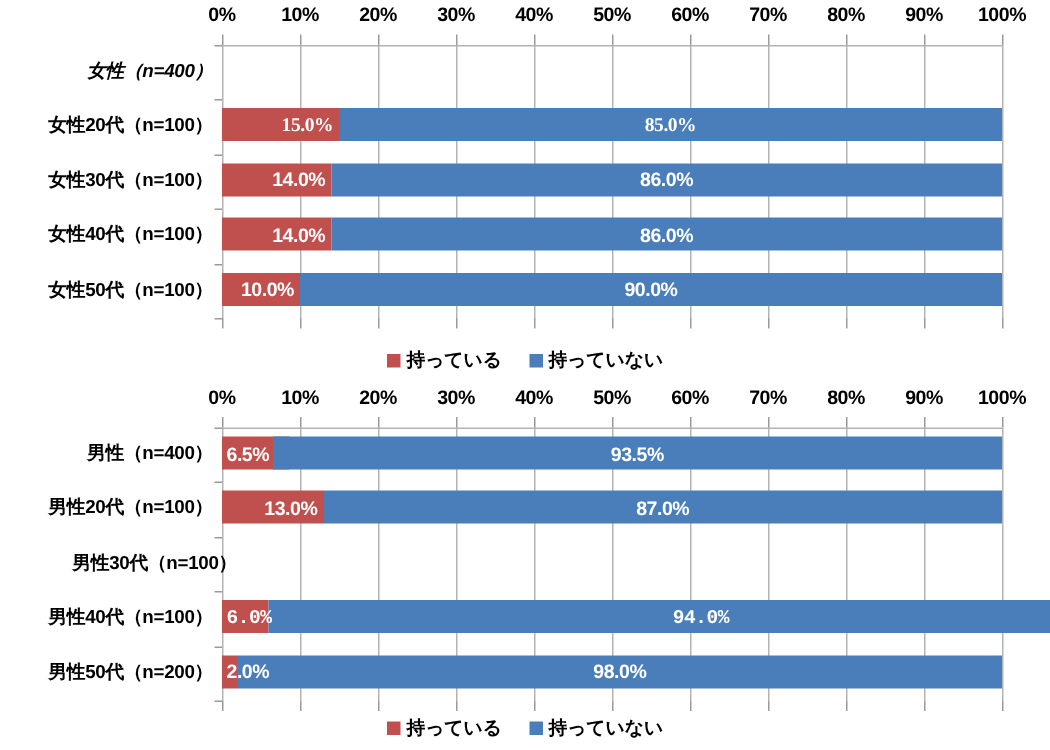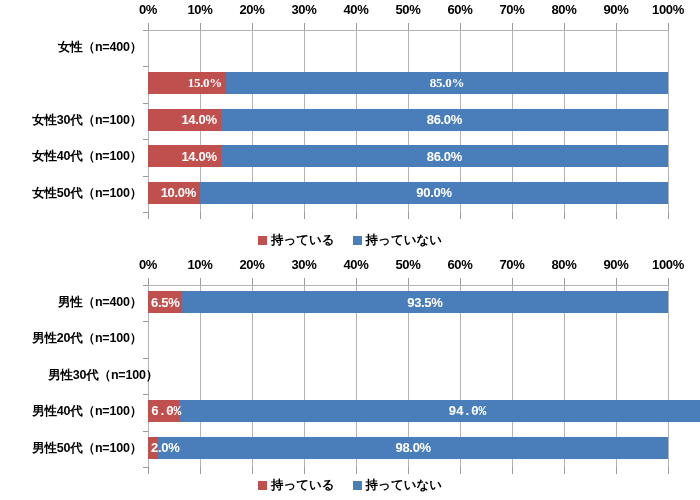--- a/index.html
+++ b/index.html
@@ -259,21 +259,22 @@
     <div class="legend" id="legend-top" style="top:232px;">
         <div class="legend-item">
           <span class="legend-swatch" style="background: rgb(192, 80, 77);"></span>
           <span>持っている</span>
         </div>
         <div class="legend-item">
           <span class="legend-swatch" style="background: rgb(74, 126, 187);"></span>
           <span>持っていない</span>
         </div>
       </div>
-  <div class="cat-label" style="top: 39px;">女性（n=400）</div>
+  <div class="cat-label" style="top: 39px; font-style: italic;">女性（n=400）</div>
+      <div class="cat-label" style="top: 75.4px;">女性20代（n=100）</div>
       <div class="cat-label" style="top: 111.8px;">女性30代（n=100）</div>
       <div class="cat-label" style="top: 148.2px;">女性40代（n=100）</div>
       <div class="cat-label" style="top: 184.6px;">女性50代（n=100）</div>
     </div>
 
   <div class="chart-block chart-bottom">
     <div class="axis-labels" id="axis-bottom" style="top:2px;">
         <div class="axis-tick-label" style="left: 148px;">0%</div>
         <div class="axis-tick-label" style="left: 200px;">10%</div>
         <div class="axis-tick-label" style="left: 252px;">20%</div>
@@ -328,20 +329,28 @@
         <div class="cat-tick" style="top: 145.6px;"></div>
         <div class="cat-tick" style="top: 182px;"></div>
         <div class="bar-row" style="top: 6px;">
           <div class="seg seg-red overflow" style="left: 0px; width: 45px;">
             <span class="seg-label">6.5%</span>
           </div>
           <div class="seg seg-blue" style="left: 33.8px; width: 486.2px;">
             <span class="seg-label">93.5%</span>
           </div>
         </div>
+        <div class="bar-row" style="top: 42.4px;">
+          <div class="seg seg-red" style="left: 0px; width: 67.6px;">
+            <span class="seg-label">13.0%</span>
+          </div>
+          <div class="seg seg-blue" style="left: 67.6px; width: 452.4px;">
+            <span class="seg-label">87.0%</span>
+          </div>
+        </div>
         <div class="bar-row" style="top: 115.2px; font-family: Liberation Mono, monospace;">
           <div class="seg seg-red overflow" style="left: 0px; width: 31.2px;">
             <span class="seg-label">6.0%</span>
           </div>
           <div class="seg seg-blue" style="left: 31.2px; width: 576px;">
             <span class="seg-label">94.0%</span>
           </div>
         </div>
         <div class="bar-row" style="top: 151.6px;">
           <div class="seg seg-red overflow" style="left: 0px; width: 10.4px;">
@@ -359,16 +368,16 @@
         </div>
         <div class="legend-item">
           <span class="legend-swatch" style="background: rgb(74, 126, 187);"></span>
           <span>持っていない</span>
         </div>
       </div>
   <div class="cat-label" style="top: 41px;">男性（n=400）</div>
       <div class="cat-label" style="top: 77.4px;">男性20代（n=100）</div>
       <div class="cat-label" style="top: 113.8px; margin-left: 16px;">男性30代（n=100）</div>
       <div class="cat-label" style="top: 150.2px;">男性40代（n=100）</div>
-      <div class="cat-label" style="top: 186.6px;">男性50代（n=100）</div>
+      <div class="cat-label" style="top: 186.6px;">男性50代（n=200）</div>
     </div>
 
 </div>
 
 </body></html>

